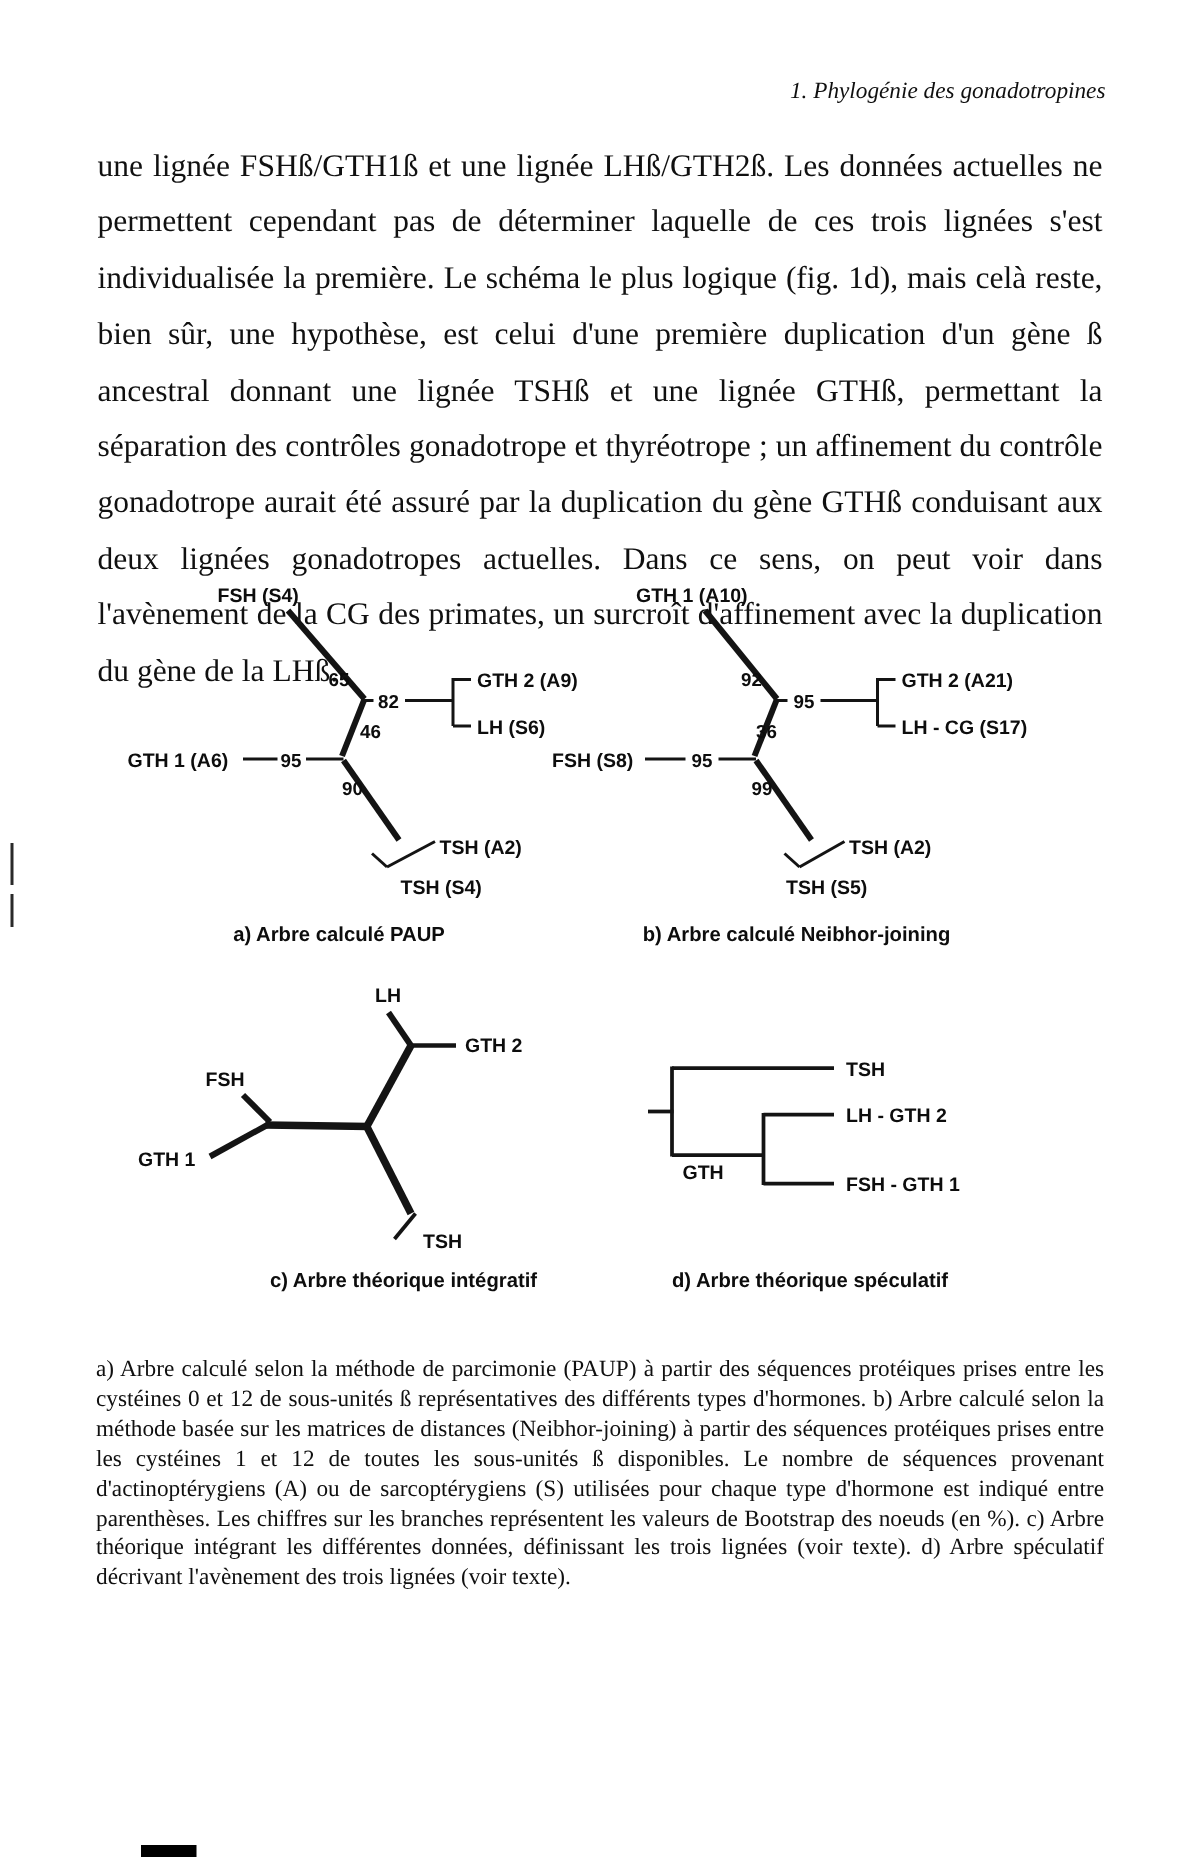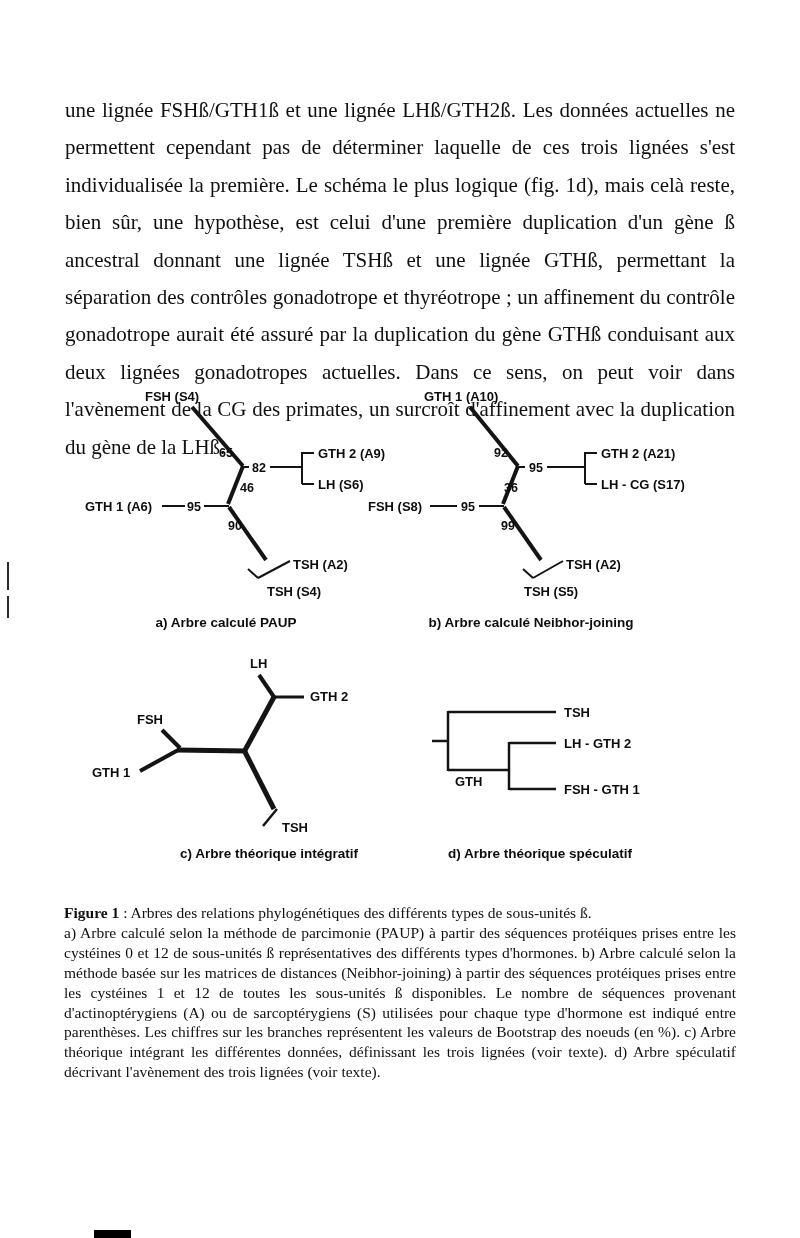--- a/index.html
+++ b/index.html
@@ -39,20 +39,21 @@
   .artifact { position:absolute; background:#2a2a2a; }
   .artifact-tick-1 { left:7px; top:562px; width:2px; height:28px; }
   .artifact-tick-2 { left:7px; top:596px; width:2px; height:22px; }
   .artifact-blob { left:94px; top:1230px; width:37px; height:8px; background:#000; }
 </style>
 </head>
 <body>
 
 <div class="page">
 
+  <div class="running-head">1. Phylogénie des gonadotropines</div>
 
   <div class="body-text">une lignée FSHß/GTH1ß et une lignée LHß/GTH2ß. Les données actuelles ne permettent cependant pas de déterminer laquelle de ces trois lignées s'est individualisée la première. Le schéma le plus logique (fig. 1d), mais celà reste, bien sûr, une hypothèse, est celui d'une première duplication d'un gène ß ancestral donnant une lignée TSHß et une lignée GTHß, permettant la séparation des contrôles gonadotrope et thyréotrope ; un affinement du contrôle gonadotrope aurait été assuré par la duplication du gène GTHß conduisant aux deux lignées gonadotropes actuelles. Dans ce sens, on peut voir dans l'avènement de la CG des primates, un surcroît d'affinement avec la duplication du gène de la LHß.</div>
 
   <svg class="figure-svg" width="800" height="500" viewBox="0 380 800 500">
 
     <g>
       <line class="w4" x1="192" y1="407" x2="243" y2="466"></line>
       <line class="w4" x1="243" y1="466" x2="228" y2="504"></line>
       <line class="w2" x1="243" y1="467" x2="249" y2="467"></line>
       <line class="w2" x1="270" y1="467" x2="302" y2="467"></line>
@@ -136,21 +137,20 @@
 
       <text class="tlabel" x="564" y="717">TSH</text>
       <text class="tlabel" x="564" y="748">LH - GTH 2</text>
       <text class="tlabel" x="564" y="794">FSH - GTH 1</text>
       <text class="tlabel" x="455" y="786">GTH</text>
       <text class="tcap" x="540" y="858">d) Arbre théorique spéculatif</text>
     </g>
   </svg>
 
   <div class="fig-caption">
-    <p><span class="fig-label">Figure 1</span><span> : Arbres des relations phylogénétiques des différents types de sous-unités ß.</span></p>
     <p>a) Arbre calculé selon la méthode de parcimonie (PAUP) à partir des séquences protéiques prises entre les cystéines 0 et 12 de sous-unités ß représentatives des différents types d'hormones. b) Arbre calculé selon la méthode basée sur les matrices de distances (Neibhor-joining) à partir des séquences protéiques prises entre les cystéines 1 et 12 de toutes les sous-unités ß disponibles. Le nombre de séquences provenant d'actinoptérygiens (A) ou de sarcoptérygiens (S) utilisées pour chaque type d'hormone est indiqué entre parenthèses. Les chiffres sur les branches représentent les valeurs de Bootstrap des noeuds (en %). c) Arbre théorique intégrant les différentes données, définissant les trois lignées (voir texte). d) Arbre spéculatif décrivant l'avènement des trois lignées (voir texte).</p>
   </div>
 
 
   <div class="artifact artifact-tick-1"></div>
   <div class="artifact artifact-tick-2"></div>
   <div class="artifact artifact-blob"></div>
 
 </div>
 

